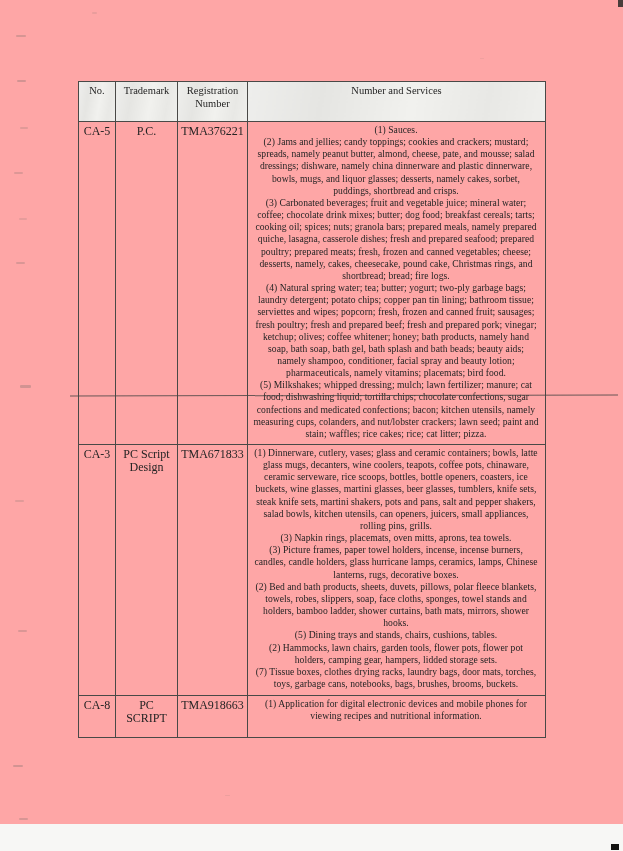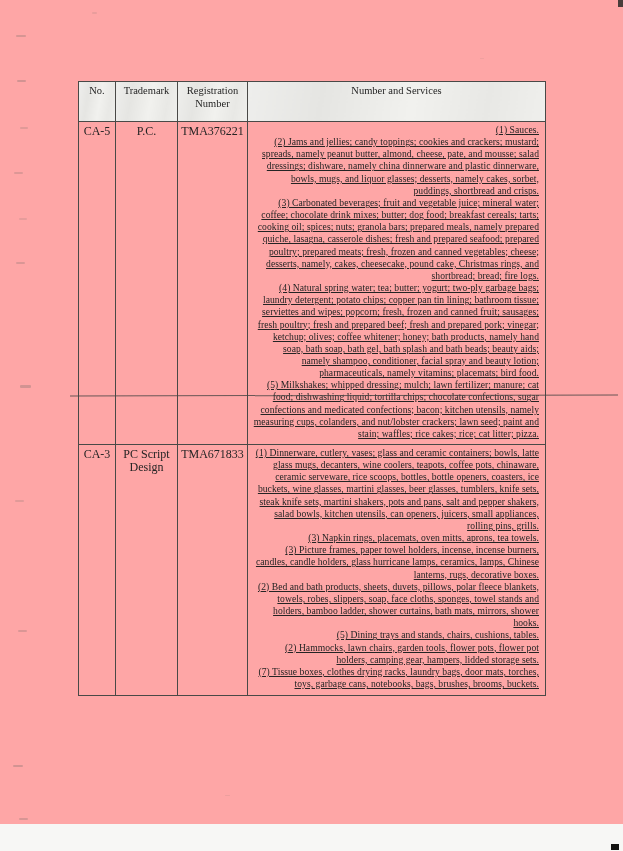--- a/index.html
+++ b/index.html
@@ -41,23 +41,22 @@
   td.c-no, td.c-tm, td.c-reg{
     text-align:center;
     font-size:12px;
     line-height:12.5px;
     padding:3px 2px 0 2px;
   }
   td.c-goods{
     font-size:9.6px;
     line-height:12.15px;
     padding:2px 6px 2px 5px;
-    text-align:right;
+    text-align:center;
     letter-spacing:0.05px;
-    text-decoration:underline;
   }
   td.c-goods p{margin:0;}
   tr.r-ca5 td{height:318px;}
   tr.r-ca6 td{height:246px;}
   tr.r-ca7 td{height:23px;}
   tr.r-ca8 td{height:37px;}
   
   .strike-line{
     position:absolute;
     left:70px;top:395px;
@@ -133,20 +132,28 @@
         <p>(3) Napkin rings, placemats, oven mitts, aprons, tea towels.</p>
         <p>(3) Picture frames, paper towel holders, incense, incense burners, candles, candle holders, glass hurricane lamps, ceramics, lamps, Chinese lanterns, rugs, decorative boxes.</p>
         <p>(2) Bed and bath products, sheets, duvets, pillows, polar fleece blankets, towels, robes, slippers, soap, face cloths, sponges, towel stands and holders, bamboo ladder, shower curtains, bath mats, mirrors, shower hooks.</p>
         <p>(5) Dining trays and stands, chairs, cushions, tables.</p>
         <p>(2) Hammocks, lawn chairs, garden tools, flower pots, flower pot holders, camping gear, hampers, lidded storage sets.</p>
         <p>(7) Tissue boxes, clothes drying racks, laundry bags, door mats, torches, toys, garbage cans, notebooks, bags, brushes, brooms, buckets.</p>
       </td>
     </tr>
 
 
+    <tr class="r-ca8">
+      <td class="c-no">CA-8</td>
+      <td class="c-tm">PC SCRIPT</td>
+      <td class="c-reg">TMA918663</td>
+      <td class="c-goods">
+        <p>(1) Application for digital electronic devices and mobile phones for viewing recipes and nutritional information.</p>
+      </td>
+    </tr>
   </tbody>
     </table>
 
   <div class="strike-line"></div>
 
   <div class="art a1"></div>
   <div class="art a2"></div>
   <div class="art a3"></div>
   <div class="art a4"></div>
   <div class="art a5"></div>

